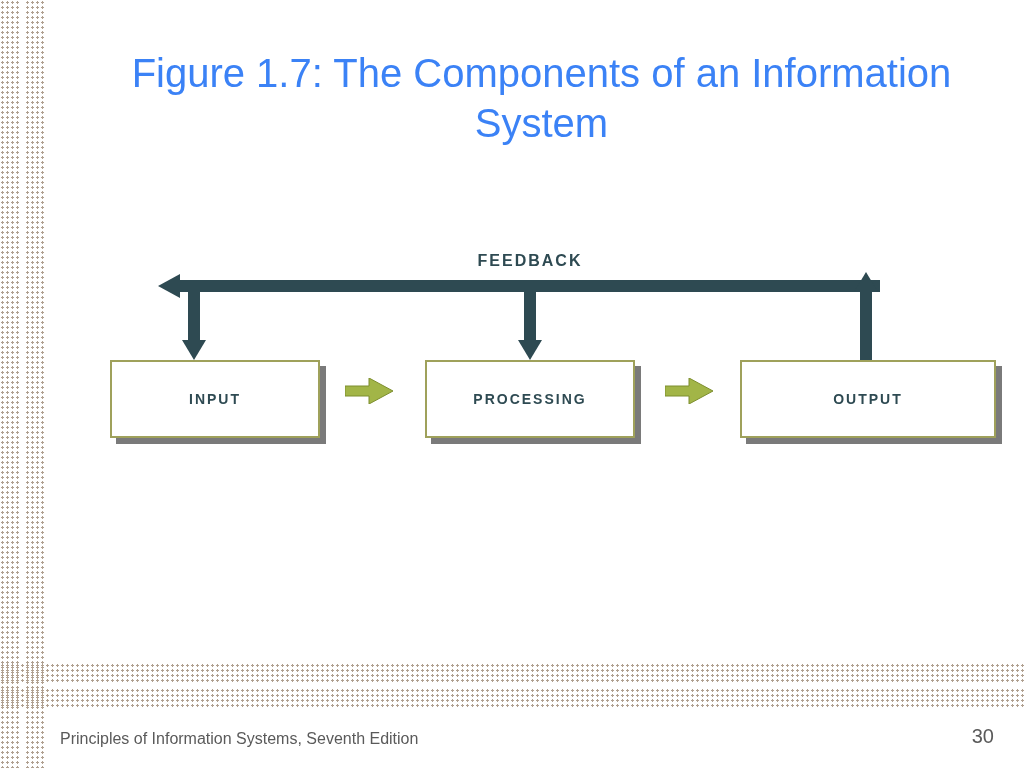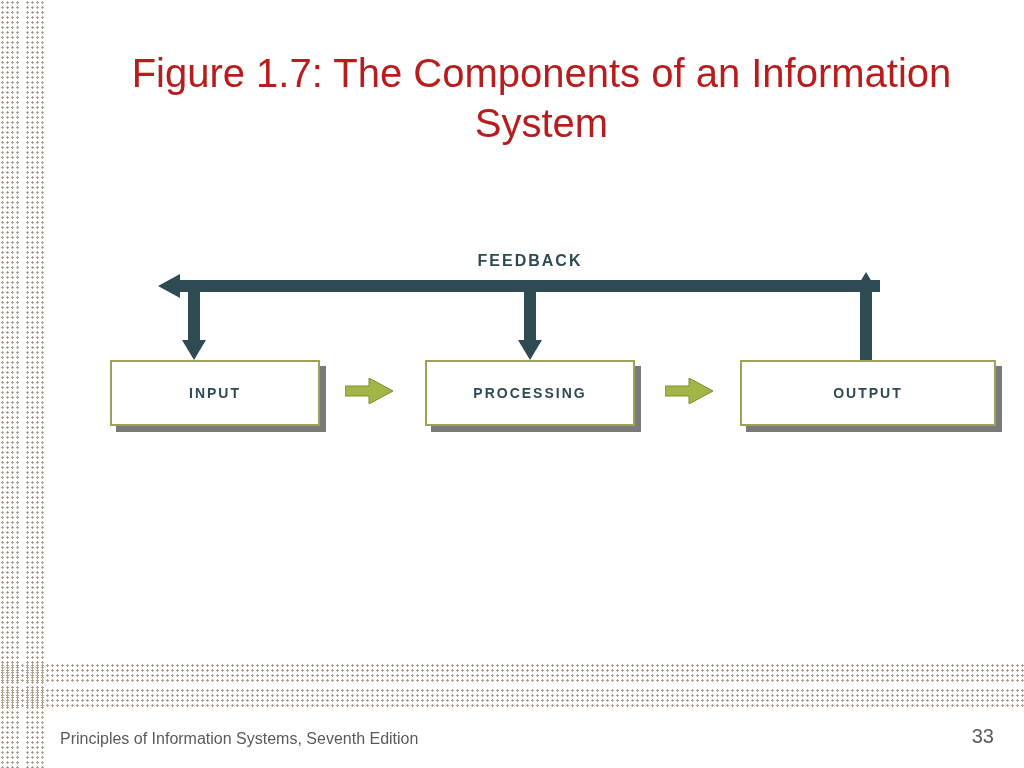--- a/index.html
+++ b/index.html
@@ -17,21 +17,21 @@
     background-image: radial-gradient(circle, #b0a090 1.2px, transparent 1.2px);
     background-size: 5px 5px;
   }
   .title {
     position: absolute;
     top: 48px;
     left: 90px;
     right: 31px;
     text-align: center;
     font-size: 40px;
-    color: #b91c1c;
+    color: #3b82f6;
     line-height: 1.25;
     font-weight: 400;
   }
   .diagram {
     position: absolute;
     left: 110px;
     top: 240px;
     width: 840px;
     height: 200px;
   }
@@ -42,21 +42,21 @@
     right: 0;
     text-align: center;
     font-size: 16px;
     letter-spacing: 2px;
     color: #2e4a52;
     font-weight: 700;
   }
   .box-wrap {
     position: absolute;
     width: 210px;
-    height: 66px;
+    height: 78px;
   }
   .box-shadow {
     position: absolute;
     left: 6px;
     top: 6px;
     width: 100%;
     height: 100%;
     background: #7a7a7a;
   }
   .box {
@@ -152,13 +152,13 @@
   <svg class="green-arrow" style="left:235px;top:138px;" viewBox="0 0 48 26">
     <polygon points="0,8 24,8 24,0 48,13 24,26 24,18 0,18" fill="#a2b547" stroke="#7d8e2e" stroke-width="1"></polygon>
   </svg>
   <svg class="green-arrow" style="left:555px;top:138px;" viewBox="0 0 48 26">
     <polygon points="0,8 24,8 24,0 48,13 24,26 24,18 0,18" fill="#a2b547" stroke="#7d8e2e" stroke-width="1"></polygon>
   </svg>
 
 </div>
 
 <div class="footer-text">Principles of Information Systems, Seventh Edition</div>
-<div class="page-num">33</div>
+<div class="page-num">30</div>
 
 </body></html>

